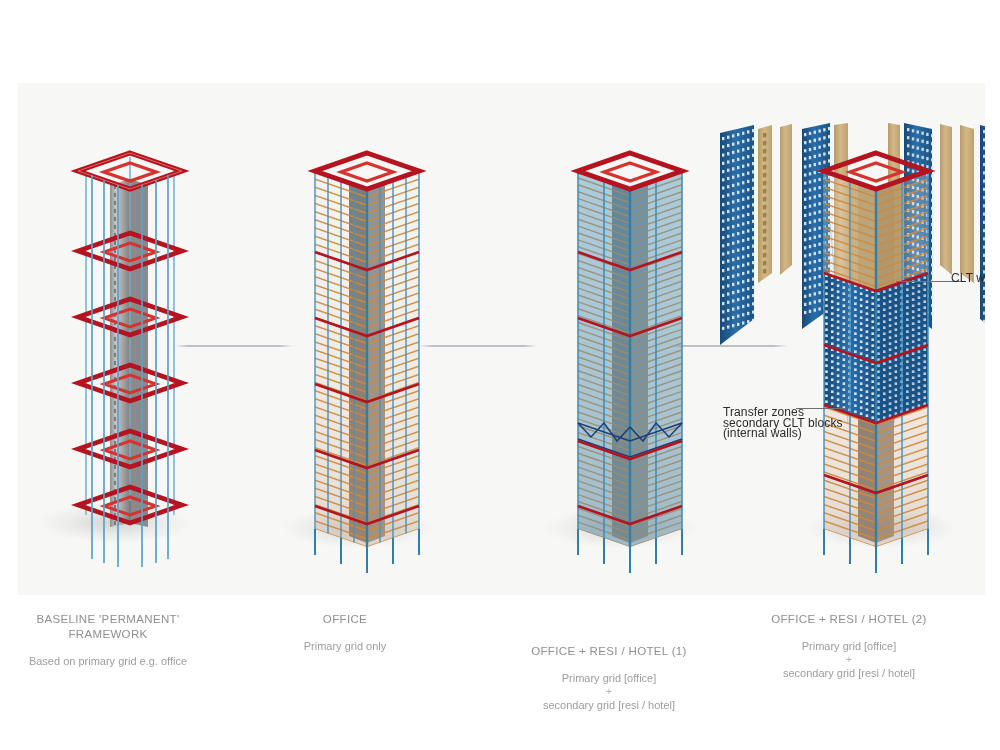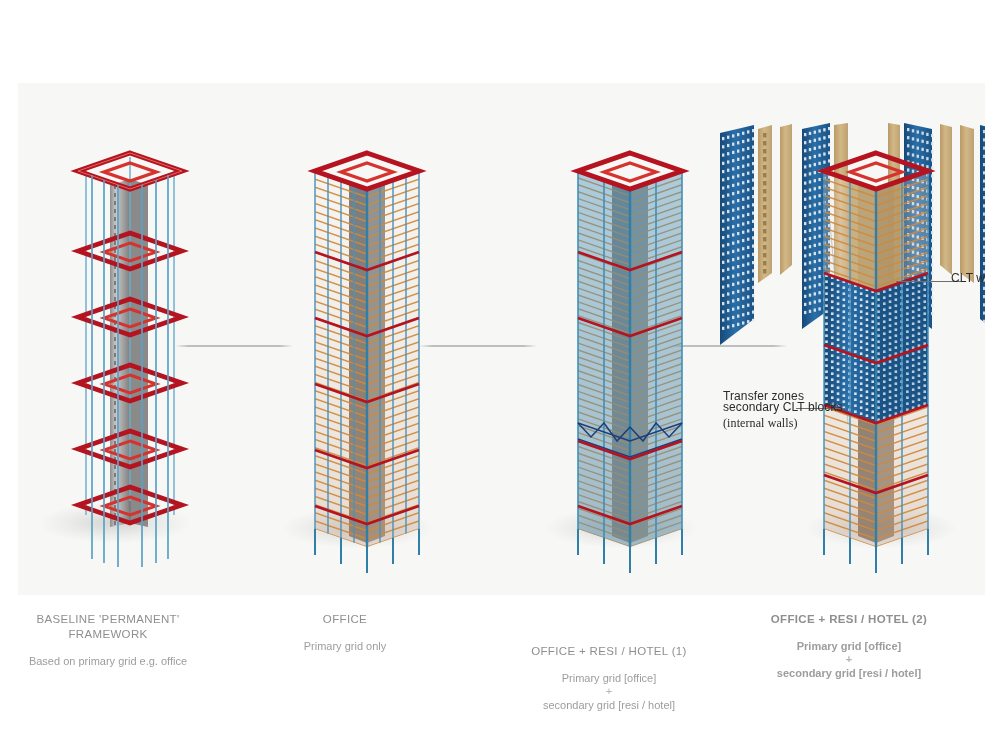--- a/index.html
+++ b/index.html
@@ -1760,24 +1760,24 @@
         <polygon points="168,30 220,48 168,66 116,48" fill="none" stroke="#b4131f" stroke-width="5"></polygon>
         <polygon points="168,40 194,49 168,58 142,49" fill="none" stroke="#d6322e" stroke-width="3.2"></polygon>
       </svg>
 
       <div class="anno-leader" style="left:878px;top:198px;width:70px;"></div>
       <div class="anno" style="left:933px;top:190px;">
         <span>CLT walls</span>
       </div>
 
       <div class="anno-leader" style="left:778px;top:325px;width:50px;"></div>
-      <div class="anno" style="left:705px;top:308px;">
+      <div class="anno" style="left:705px;top:324px;">
         <div>Transfer zones</div>
         <div>secondary CLT blocks</div>
-        <div style="margin-top:6px;font-family:Liberation Serif, serif;">(internal walls)</div>
+        <div style="">(internal walls)</div>
       </div>
 
     </div>
   </div>
 
   <div class="caption" style="left:18px;top:612px;width:180px;">
     <div class="cap-title">
       <div>BASELINE 'PERMANENT'</div>
       <div>FRAMEWORK</div>
     </div>
@@ -1791,21 +1791,21 @@
 
   <div class="caption" style="left:518px;top:644px;width:182px;">
     <div class="cap-title">OFFICE + RESI / HOTEL (1)</div>
     <div class="cap-sub">
       <div>Primary grid [office]</div>
       <div class="cap-plus">+</div>
       <div>secondary grid [resi / hotel]</div>
     </div>
   </div>
 
-  <div class="caption" style="left:758px;top:612px;width:182px;font-weight:bold;">
+  <div class="caption" style="left:758px;top:612px;width:182px;">
     <div class="cap-title">OFFICE + RESI / HOTEL (2)</div>
     <div class="cap-sub">
       <div>Primary grid [office]</div>
       <div class="cap-plus">+</div>
       <div>secondary grid [resi / hotel]</div>
     </div>
   </div>
 
 </div>
 

